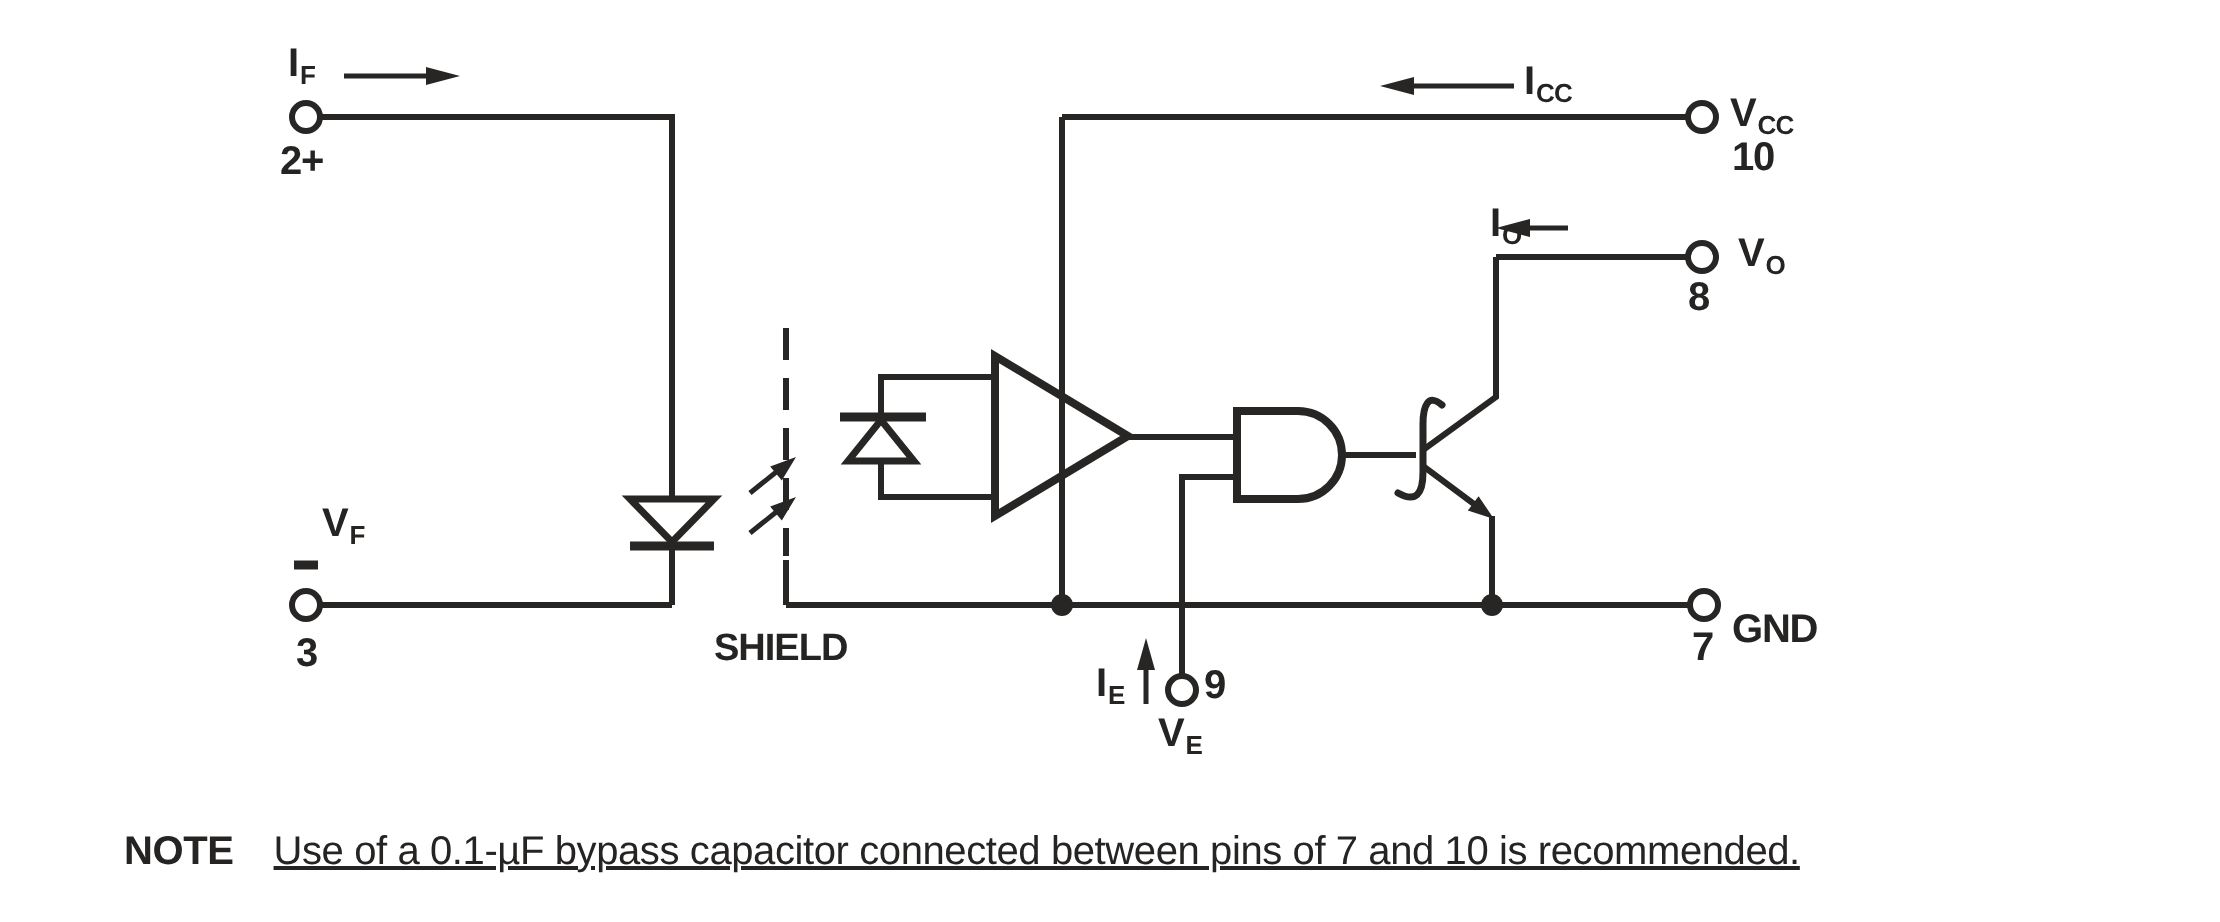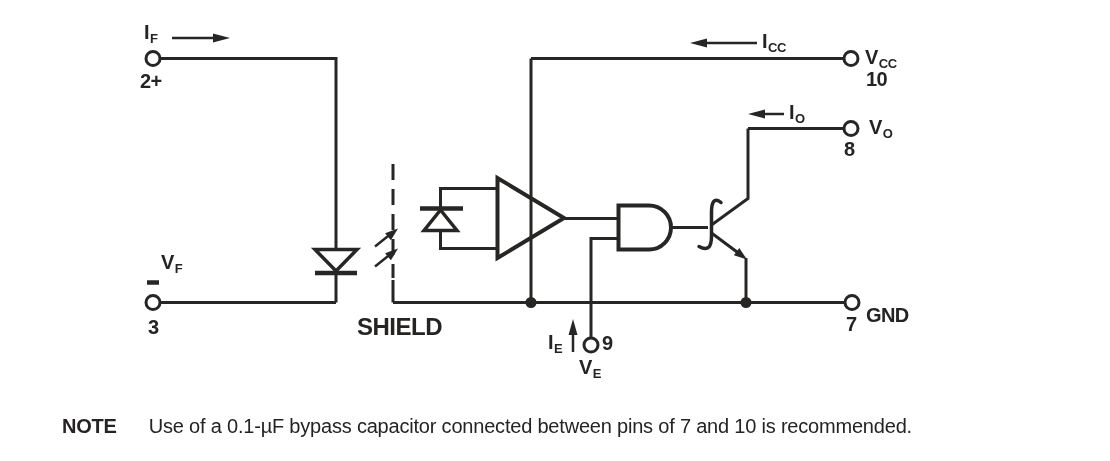--- a/index.html
+++ b/index.html
@@ -3,25 +3,25 @@
 <meta charset="utf-8">
 <style>
   html,body{margin:0;padding:0;background:#ffffff;}
   .stage{position:relative;width:1110px;height:461px;background:#ffffff;overflow:hidden;
          font-family:"Liberation Sans",sans-serif;color:#262423;padding-left:32px;}
   .stage svg{position:absolute;left:0;top:0;}
   .lbl{position:absolute;font-weight:700;font-size:20px;line-height:1;letter-spacing:-0.6px;
        color:#262423;white-space:nowrap;}
   .lbl sub{font-size:13px;font-weight:700;vertical-align:baseline;position:relative;top:4px;
            margin-left:1px;letter-spacing:-0.4px;}
-  .shield-lbl{font-size:24px;letter-spacing:-0.5px;}
+  .shield-lbl{font-size:19px;letter-spacing:-0.5px;}
   .note-row{position:absolute;left:62px;top:414px;font-size:20px;line-height:1.2;
             letter-spacing:-0.2px;white-space:nowrap;}
-  .note-label{font-weight:700;margin-right:32px;}
-  .note-text{font-weight:400;}
+  .note-label{font-weight:700;margin-right:20px;}
+  .note-text{font-weight:400;text-decoration:underline;}
   
   .w  {stroke:#282625;stroke-width:3;fill:none;}
   .bar{stroke:#282625;stroke-width:4.5;fill:none;}
   .thin{stroke:#282625;stroke-width:2.5;fill:none;}
   .sym{stroke:#282625;stroke-width:3.5;fill:#ffffff;}
   .sym4{stroke:#282625;stroke-width:4;fill:#ffffff;}
   .dash{stroke:#282625;stroke-width:3;fill:none;stroke-dasharray:16 9;}
   .solid{fill:#282625;stroke:none;}
   .term{stroke:#282625;stroke-width:3;fill:#ffffff;}
   .curve{stroke:#282625;stroke-width:3.5;fill:none;stroke-linecap:round;}
@@ -123,21 +123,21 @@
 
   <div class="lbl" style="left:161px;top:252px"><span>V</span><sub>F</sub></div>
   <div class="lbl" style="left:148px;top:317px">3</div>
 
   <div class="lbl shield-lbl" style="left:357px;top:315px">SHIELD</div>
 
   <div class="lbl" style="left:762px;top:31px"><span>I</span><sub>CC</sub></div>
   <div class="lbl" style="left:865px;top:47px"><span>V</span><sub>CC</sub></div>
   <div class="lbl" style="left:866px;top:69px">10</div>
 
-  <div class="lbl" style="left:789px;top:102px"><span>I</span><sub>O</sub></div>
+  <div class="lbl" style="left:745px;top:102px"><span>I</span><sub>O</sub></div>
   <div class="lbl" style="left:869px;top:117px"><span>V</span><sub>O</sub></div>
   <div class="lbl" style="left:844px;top:139px">8</div>
 
   <div class="lbl" style="left:866px;top:305px">GND</div>
   <div class="lbl" style="left:846px;top:314px">7</div>
 
   <div class="lbl" style="left:548px;top:332px"><span>I</span><sub>E</sub></div>
   <div class="lbl" style="left:602px;top:333px">9</div>
   <div class="lbl" style="left:579px;top:357px"><span>V</span><sub>E</sub></div>
 

